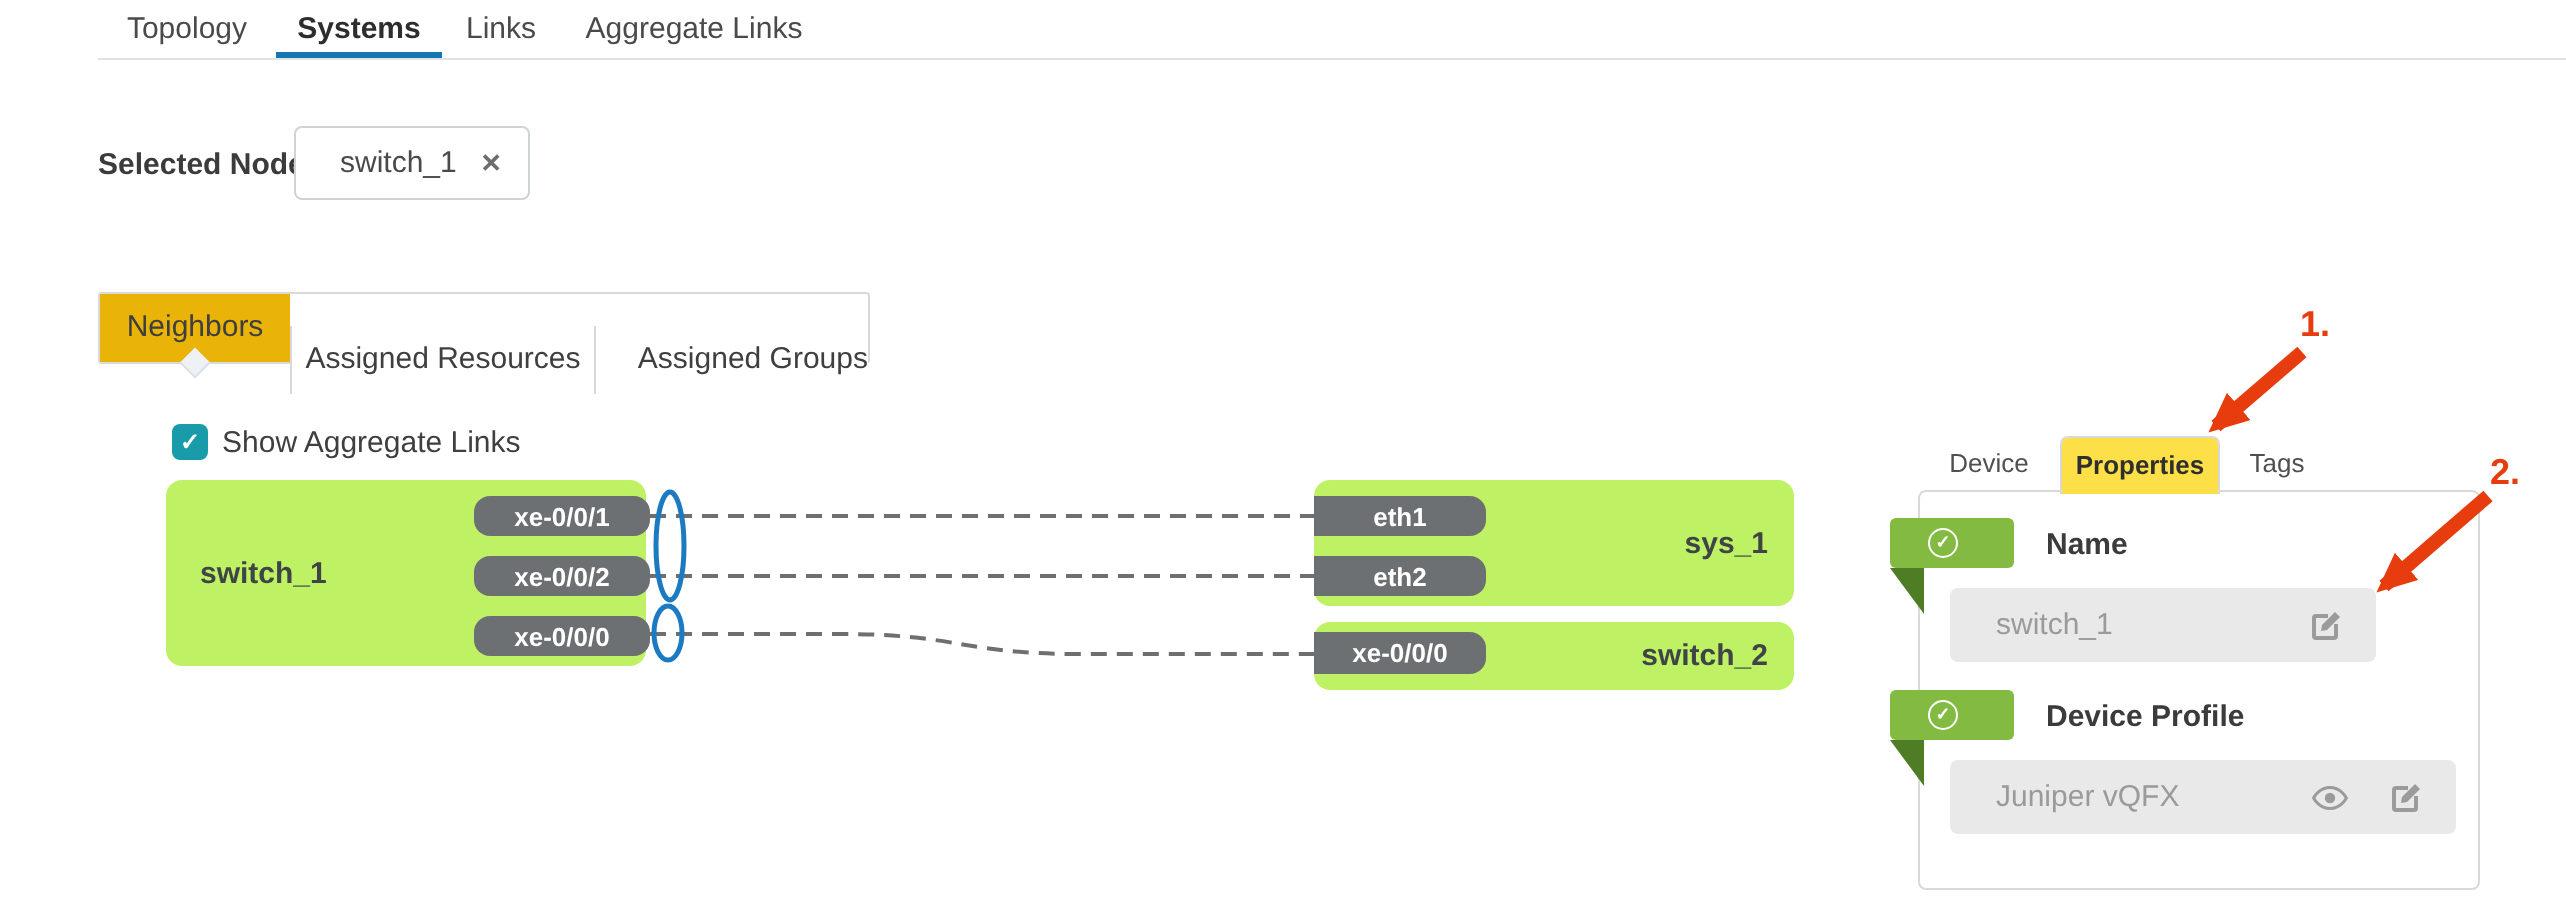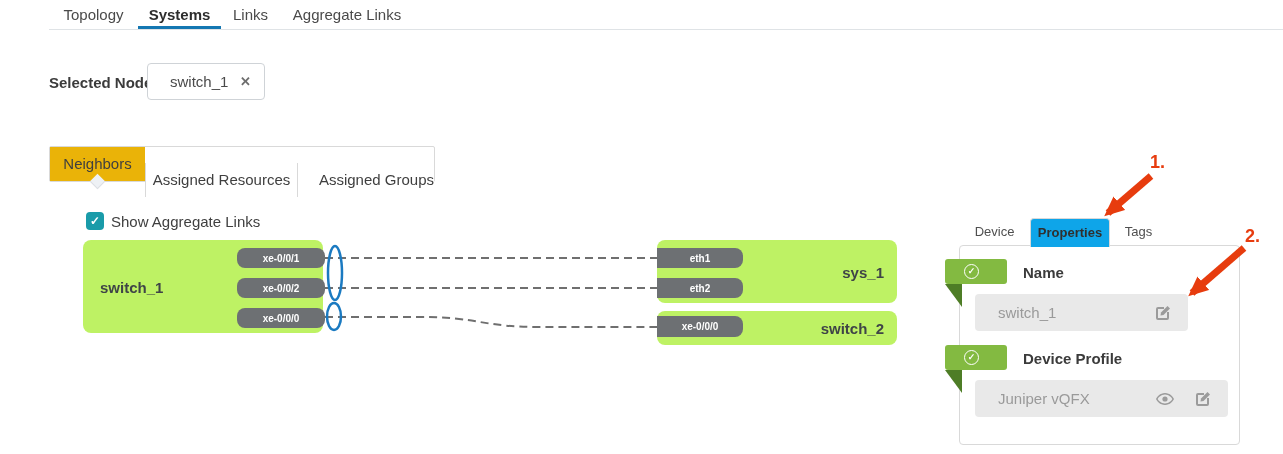--- a/index.html
+++ b/index.html
@@ -35,29 +35,29 @@
   .agg-check { position:absolute; left:86px; top:212px; width:18px; height:18px; border-radius:4px;
     background:#199ba9; color:#fff; font-size:12px; font-weight:bold; text-align:center; line-height:18px; cursor:pointer; }
   .agg-label { position:absolute; left:111px; top:213px; font-size:15px; color:#3f3f3f; }
 
   
   .diagram-svg { position:absolute; left:0; top:0; z-index:0; }
   .node { position:absolute; background:#bef264; border-radius:8px; z-index:1; }
   .node-label { position:absolute; font-size:15px; font-weight:bold; color:#3f4447; top:50%; transform:translateY(-50%); }
   .node-label.left { left:17px; }
   .node-label.right { right:13px; }
-  .pill { position:absolute; background:#6d7073; color:#fff; font-size:10px; font-weight:bold;
+  .pill { position:absolute; background:#6d7073; color:#fff; font-size:13px; font-weight:bold;
     display:flex; align-items:center; justify-content:center; z-index:2; }
   .pill.lft { border-radius:8px; }
   .pill.rgt { border-radius:0 8px 8px 0; }
 
   
   .ptab { position:absolute; top:218px; height:28px; line-height:28px; text-align:center;
     font-size:13px; color:#4f4f4f; cursor:pointer; z-index:3; }
-  .ptab.active { height:29px; font-weight:bold; color:#2f2f2f; background:#0ea5e9;
+  .ptab.active { height:29px; font-weight:bold; color:#2f2f2f; background:#fde047;
     border:1px solid #d9d9d9; border-bottom:none; border-radius:4px 4px 0 0; z-index:4; }
   .panel { position:absolute; left:959px; top:245px; width:281px; height:200px;
     border:1px solid #d9d9d9; border-radius:4px; background:#fff; z-index:2; }
   .ribbon { position:absolute; width:62px; height:25px; background:#83ba41; border-radius:3px; z-index:5; }
   .ribbon .circ { position:absolute; left:19px; top:5px; width:15px; height:15px; border:1.5px solid #fff;
     border-radius:50%; color:#fff; font-size:9px; line-height:12px; text-align:center; font-weight:bold; }
   .ribbon-fold { position:absolute; width:17px; height:23px; background:#4e7d26;
     clip-path:polygon(0 0, 100% 0, 100% 100%); z-index:4; }
   .sec-title { position:absolute; font-size:15px; font-weight:bold; color:#3b3b3b; z-index:5; }
   .field { position:absolute; background:#e9e9e9; border-radius:4px; z-index:5;

